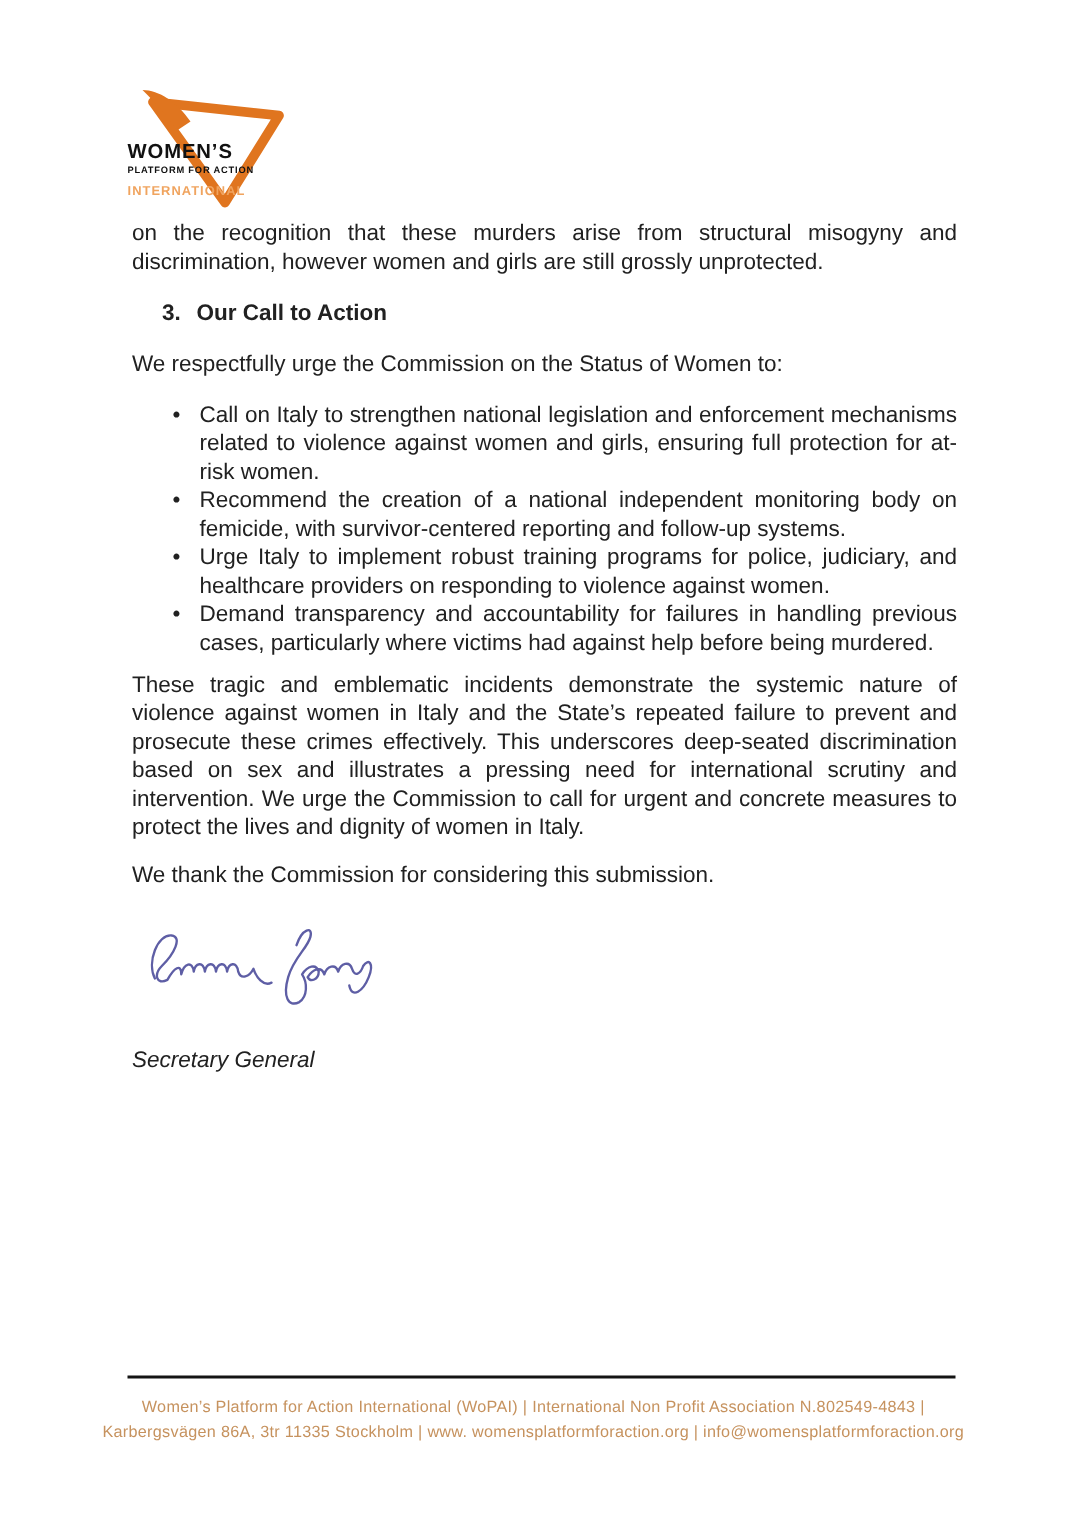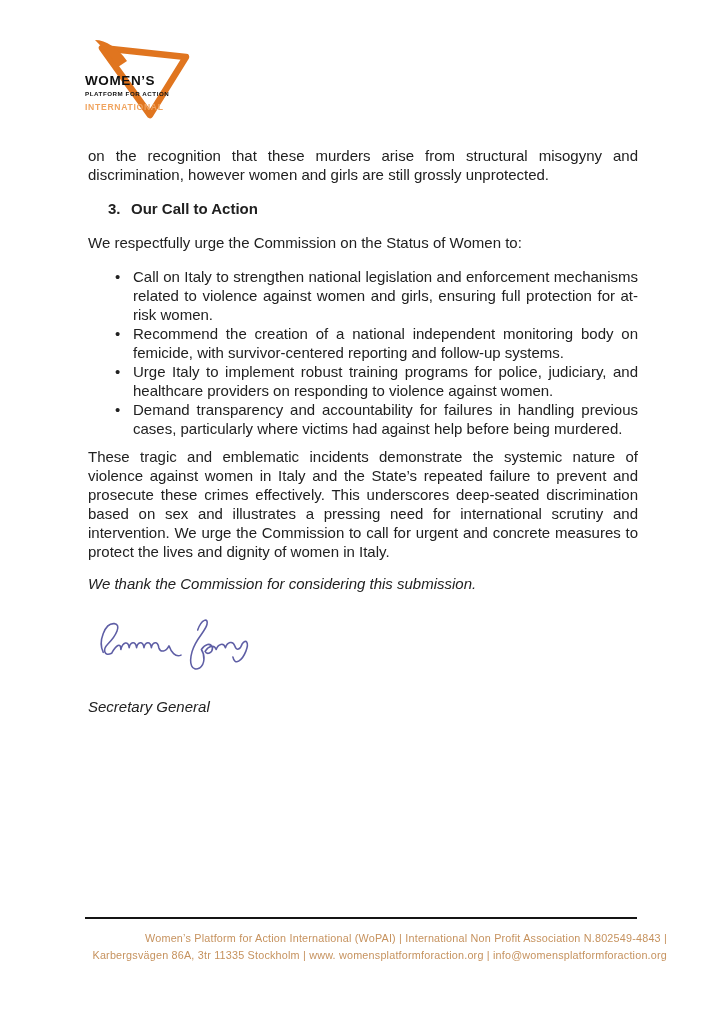--- a/index.html
+++ b/index.html
@@ -9,21 +9,21 @@
     width: 724px;
     height: 1024px;
     margin: 0 auto;
     background: #ffffff;
     overflow: hidden;
     font-family: "Liberation Sans", "DejaVu Sans", sans-serif;
     color: #212121;
   }
 
   
-  .logo { position: absolute; left: 84px; top: 32px; width: 112px; height: 92px; }
+  .logo { position: absolute; left: 84px; top: 52px; width: 112px; height: 92px; }
   .logo-mark { position: absolute; left: 6px; top: 2px; }
   .logo-text { position: absolute; left: 1px; top: 42px; line-height: 1; }
   .logo-line1 { font-size: 13.5px; font-weight: bold; letter-spacing: 0.6px; color: #111111; }
   .logo-line2 { font-size: 6.2px; font-weight: bold; letter-spacing: 0.55px; color: #111111; margin-top: 3px; }
   .logo-line3 { font-size: 8.6px; font-weight: bold; letter-spacing: 0.7px; margin-top: 6px; }
 
   
   .content {
     position: absolute;
     left: 88px;
@@ -58,21 +58,21 @@
     top: 917px;
     width: 552px;
     height: 2px;
     background: #141414;
   }
   .footer-text {
     position: absolute;
     left: 44px;
     right: 57px;
     top: 930px;
-    text-align: right;
+    text-align: center;
     font-size: 10.8px;
     line-height: 17px;
     letter-spacing: 0.2px;
   }
 </style>
 </head>
 <body>
 
 <div class="page">
 
@@ -113,21 +113,21 @@
         <div class="bullet-text">Urge Italy to implement robust training programs for police, judiciary, and healthcare providers on responding to violence against women.</div>
       </div>
       <div class="bullet-item">
         <span class="bullet-marker">•</span>
         <div class="bullet-text">Demand transparency and accountability for failures in handling previous cases, particularly where victims had against help before being murdered.</div>
       </div>
     </div>
 
     <p class="para">These tragic and emblematic incidents demonstrate the systemic nature of violence against women in Italy and the State’s repeated failure to prevent and prosecute these crimes effectively. This underscores deep-seated discrimination based on sex and illustrates a pressing need for international scrutiny and intervention. We urge the Commission to call for urgent and concrete measures to protect the lives and dignity of women in Italy.</p>
 
-    <p class="para single" style="margin-top:0;font-style:italic;">We thank the Commission for considering this submission.</p>
+    <p class="para single" style="margin-top:0;">We thank the Commission for considering this submission.</p>
 
     <div class="signature-wrap">
       <svg width="162" height="64" viewBox="0 0 175 66">
         <g fill="none" stroke="#5E5EA5" stroke-width="1.7" stroke-linecap="round" stroke-linejoin="round">
           <path d="M 10,42 C 4,30 12,10 22,11 C 30,12 24,24 15,33 C 9,39 11,47 19,43 C 24,34 29,31 29,39 C 31,31 37,29 38,37 C 39,31 45,29 46,37 C 47,31 53,29 54,37 C 55,31 61,29 62,37 C 63,31 69,29 70,37 C 72,43 78,41 81,35 C 83,41 88,48 94,45"></path>
           <path d="M 112,18 C 116,6 124,4 122,12 C 120,20 110,27 106,41 C 102,55 106,63 114,59 C 120,55 120,45 116,39 C 120,33 126,31 128,37 C 128,43 122,45 120,41 C 124,35 130,33 132,39 C 134,33 140,31 142,37 C 144,31 150,29 152,35 C 154,41 158,39 160,33 C 164,27 168,31 164,41 C 160,51 152,57 150,47"></path>
         </g>
       </svg>
     </div>
 

